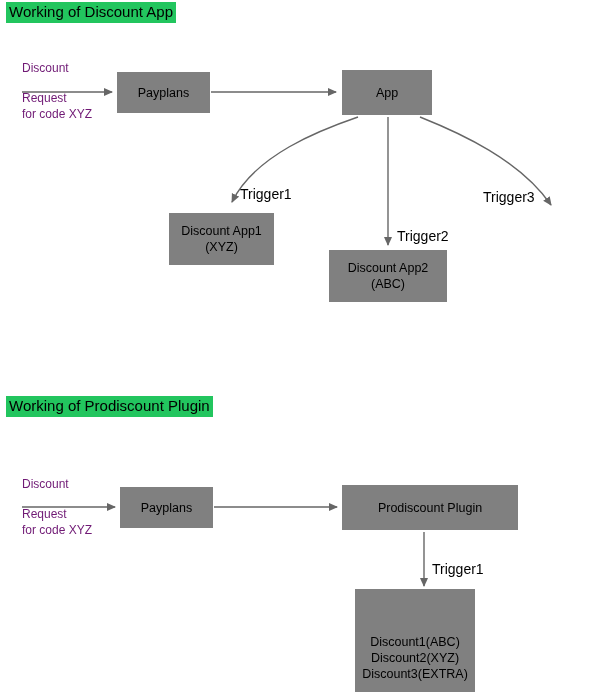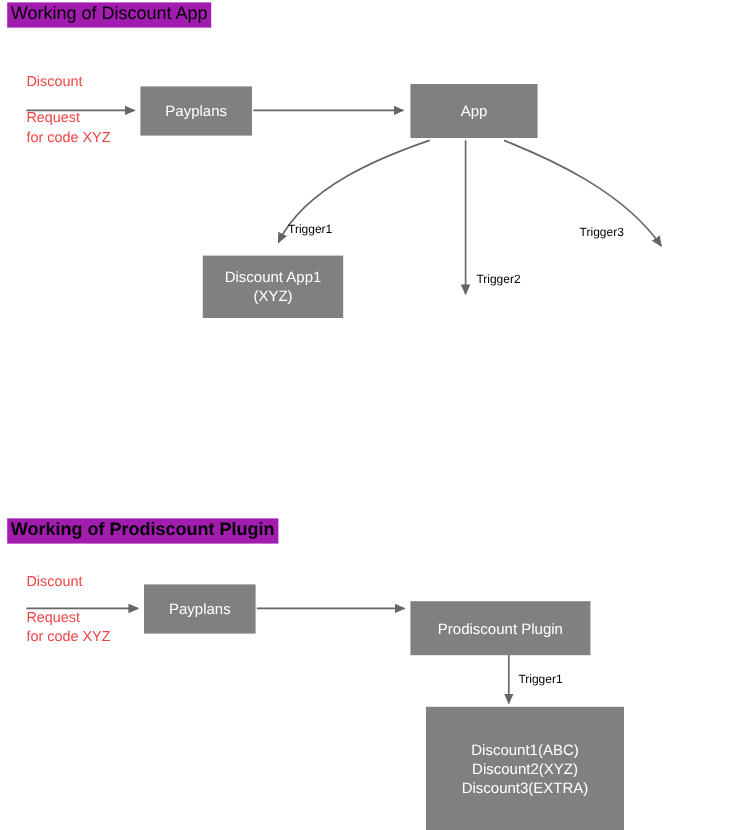--- a/index.html
+++ b/index.html
@@ -25,50 +25,50 @@
     position: absolute;
     left: 0; top: 0;
     width: 611px;
     height: 692px;
     pointer-events: none;
   }
   .section-title {
     position: absolute;
     font-size: 15px;
     color: #000;
-    background: #a21caf;
+    background: #22c55e;
     padding: 1px 3px 2px 3px;
     white-space: nowrap;
     line-height: 18px;
   }
   .node {
     position: absolute;
     background: #808080;
-    color: #ffffff;
+    color: #000000;
     font-size: 12.5px;
     display: flex;
     flex-direction: column;
     align-items: center;
     justify-content: center;
     text-align: center;
     line-height: 16px;
     box-sizing: border-box;
   }
   .node .line { display: block; }
   .edge-label {
     position: absolute;
-    font-size: 10px;
+    font-size: 14px;
     color: #000;
     white-space: nowrap;
     background: transparent;
   }
   .free-text {
     position: absolute;
     font-size: 12px;
-    color: #ef4444;
+    color: #701a75;
     white-space: nowrap;
     line-height: 16px;
   }
   .free-text .line2 { display:block; }
 </style>
 </head>
 <body>
 
 <div class="canvas">
 
@@ -96,52 +96,56 @@
   <div class="free-text" style="left:22px; top:60px;">
     <span class="line2">Discount</span>
     <span class="line2" style="margin-top:14px;">Request</span>
     <span class="line2">for code XYZ</span>
   </div>
 
   <div class="node" style="left:117px; top:72px; width:93px; height:41px;">
     <span class="line">Payplans</span>
   </div>
 
-  <div class="node" style="left:342px; top:70px; width:106px; height:45px;">
+  <div class="node" style="left:342px; top:70px; width:90px; height:45px;">
     <span class="line">App</span>
   </div>
 
   <div class="edge-label" style="left:240px; top:186px;">Trigger1</div>
   <div class="edge-label" style="left:397px; top:228px;text-align:center;">Trigger2</div>
   <div class="edge-label" style="left:483px; top:189px;">Trigger3</div>
 
-  <div class="node" style="left:169px; top:213px; width:117px; height:52px;">
+  <div class="node" style="left:169px; top:213px; width:105px; height:52px;">
     <span class="line">Discount App1</span>
     <span class="line">(XYZ)</span>
   </div>
 
+  <div class="node" style="left:329px; top:250px; width:118px; height:52px;">
+    <span class="line">Discount App2</span>
+    <span class="line">(ABC)</span>
+  </div>
 
 
-  <div class="section-title" style="left:6px; top:432px;font-weight:bold;">Working of Prodiscount Plugin</div>
+  <div class="section-title" style="left:6px; top:396px;">Working of Prodiscount Plugin</div>
 
   <div class="free-text" style="left:22px; top:476px;">
     <span class="line2">Discount</span>
     <span class="line2" style="margin-top:14px;">Request</span>
     <span class="line2">for code XYZ</span>
   </div>
 
   <div class="node" style="left:120px; top:487px; width:93px; height:41px;">
     <span class="line">Payplans</span>
   </div>
 
-  <div class="node" style="left:342px; top:501px; width:150px; height:45px;">
+  <div class="node" style="left:342px; top:485px; width:176px; height:45px;">
     <span class="line">Prodiscount Plugin</span>
   </div>
 
   <div class="edge-label" style="left:432px; top:561px;">Trigger1</div>
 
-  <div class="node" style="left:355px; top:589px; width:165px; height:103px; justify-content:center; padding:10px 0;">
+  <div class="node" style="left:355px; top:589px; width:120px; height:103px; justify-content:flex-end; padding:10px 0;">
     <span class="line">Discount1(ABC)</span>
     <span class="line">Discount2(XYZ)</span>
     <span class="line">Discount3(EXTRA)</span>
   </div>
 
 </div>
 
 </body></html>

